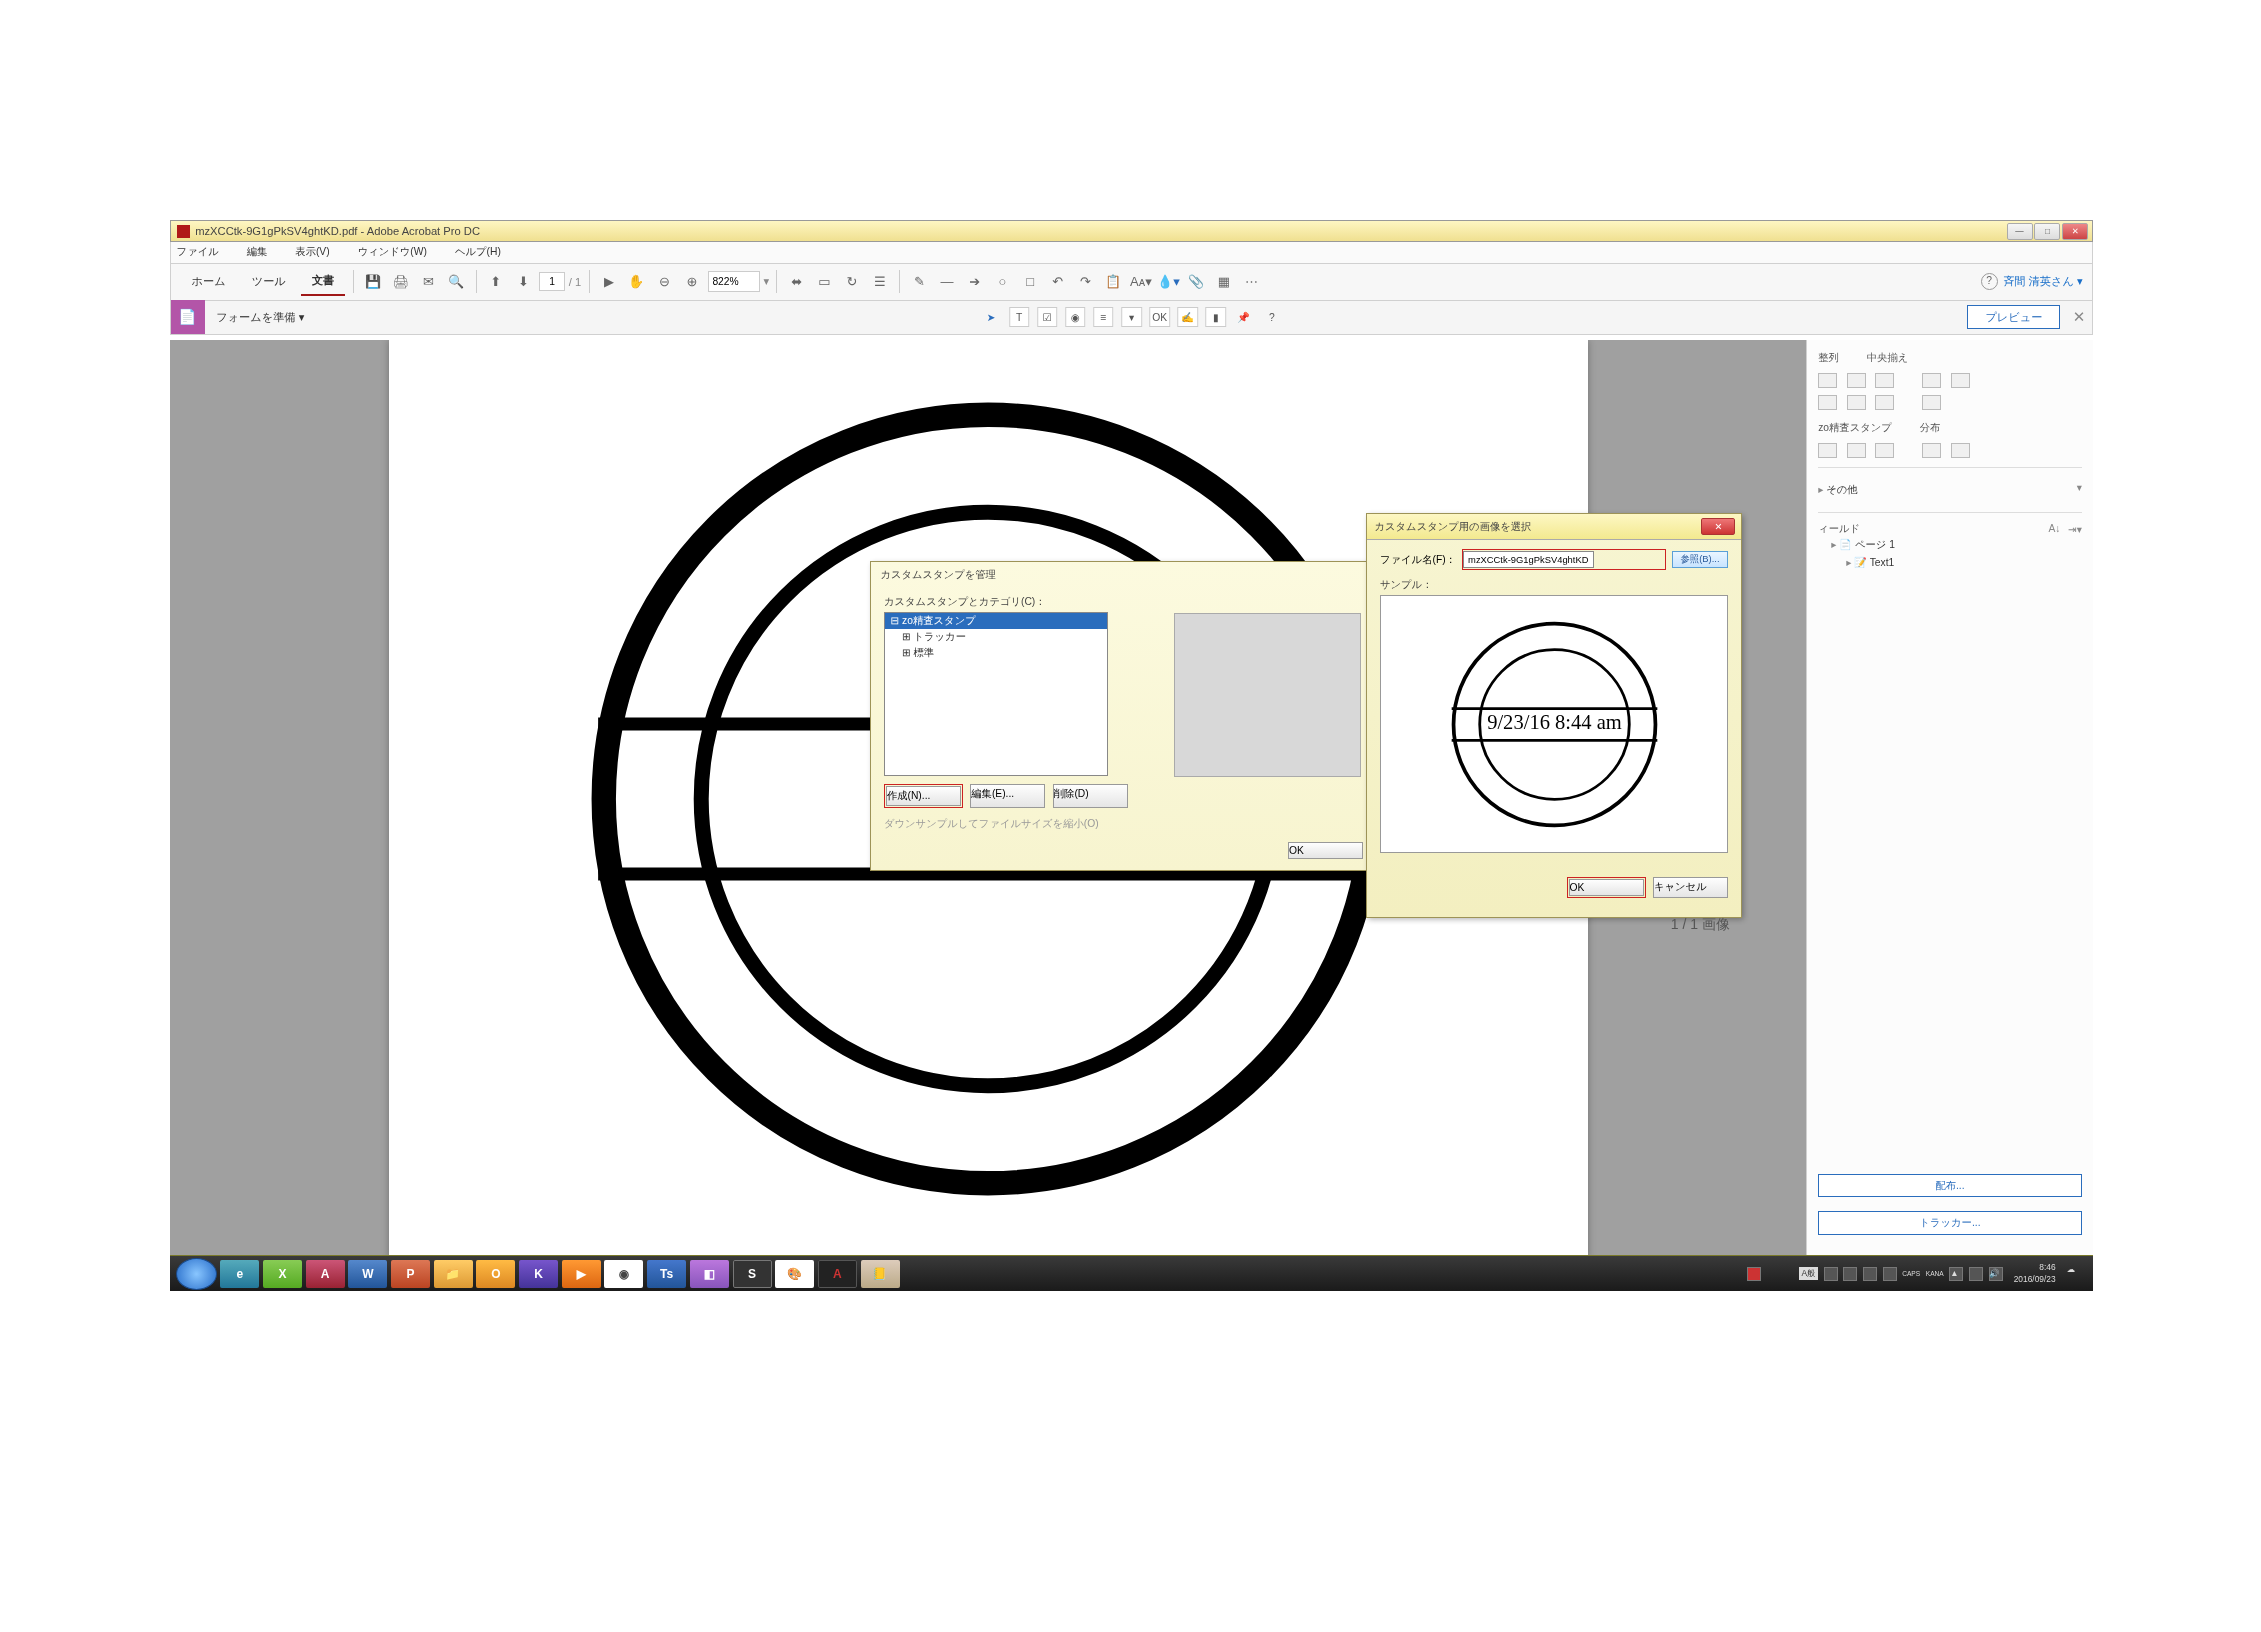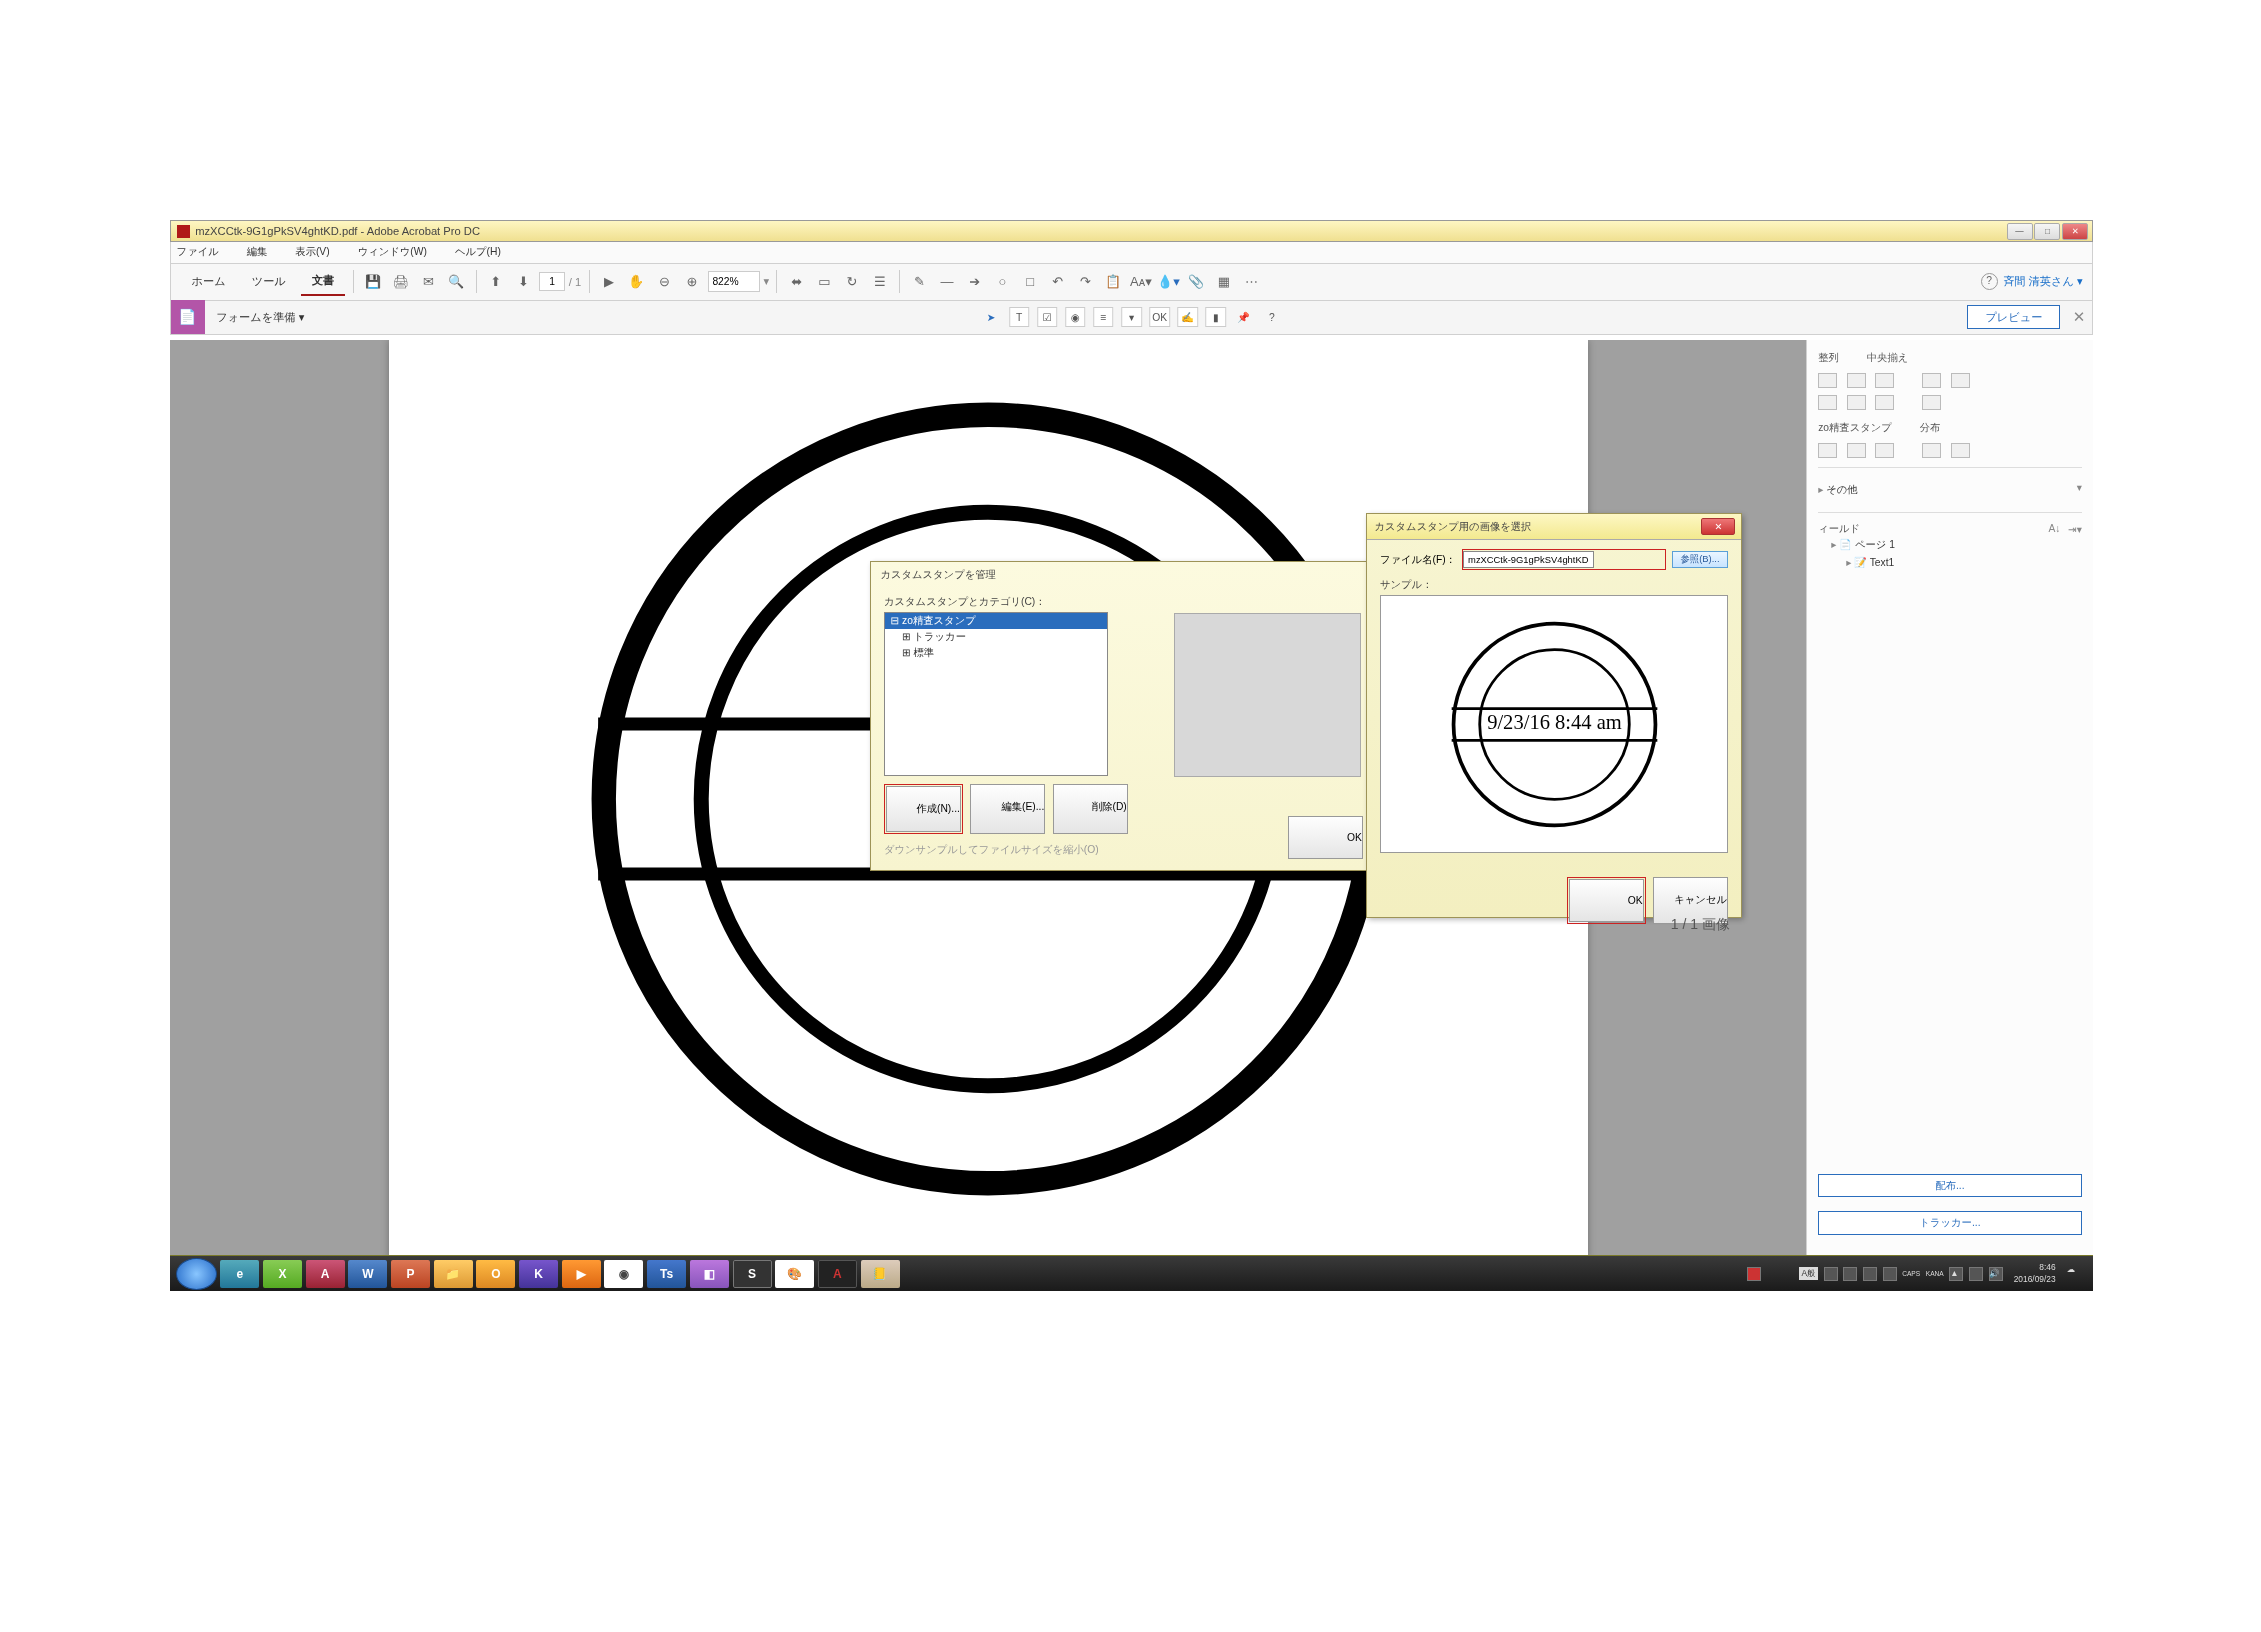--- a/index.html
+++ b/index.html
@@ -58,21 +58,21 @@
 .dlg1 { left: 700px; top: 341px; width: 511px; height: 310px; }
 .dlg-title { padding: 5.6px 9.4px; font-size: 10.3px; color: #444; }
 .dlg-body { padding: 7.5px 13px; }
 .dlg-label { font-size: 10.3px; color: #444; margin-bottom: 3.7px; }
 .listbox { background: #fff; border: 0.9px solid #888; height: 164px; width: 224px; font-size: 10.3px; overflow: hidden; }
 .list-item { padding: 0.9px 5.6px; color: #333; }
 .list-item.selected { background: #2a6dbd; color: #fff; }
 .list-item.sub { padding-left: 17px; }
 .dlg-preview { position: absolute; right: 19px; top: 51px; width: 187px; height: 164px; background: #d8d8d8; border: 0.9px solid #aaa; }
 .dlg-btns { display: flex; gap: 7.5px; margin-top: 7.5px; }
-.dlg-btn { background: linear-gradient(#fefefe,#e5e5e5); border: 0.9px solid #999; padding: 15px 0; font-size: 10.3px; width: 75px; text-align: right; }
+.dlg-btn { background: linear-gradient(#fefefe,#e5e5e5); border: 0.9px solid #999; padding: 2px 0; font-size: 10.3px; width: 75px; text-align: left; }
 .red-box { border: 1.9px solid #c22; padding: 0.9px; }
 .dlg-footer-text { font-size: 10.3px; color: #999; margin-top: 9.4px; }
 .dlg-ok-row { position: absolute; right: 17px; bottom: 11.2px; }
 
 
 .dlg2 { left: 1196px; top: 293px; width: 376px; height: 405px; background: linear-gradient(#f7f5d2,#f3efc0); }
 .dlg2-titlebar { height: 26px; background: linear-gradient(#fdf7c4,#f3e98f); border-bottom: 0.9px solid #aaa; display: flex; align-items: center; padding: 0 7.5px; font-size: 10.3px; color: #444; position: relative; }
 .dlg2-close { position: absolute; right: 5.6px; top: 3.7px; width: 34px; height: 17px; background: linear-gradient(#e77,#c33); border: 0.9px solid #a33; border-radius: 1.9px; color: #fff; text-align: center; font-size: 9.4px; line-height: 15px; }
 .dlg2-body { padding: 9.4px 13px; }
 .dlg2-row { display: flex; align-items: center; gap: 5.6px; margin-bottom: 7.5px; }

